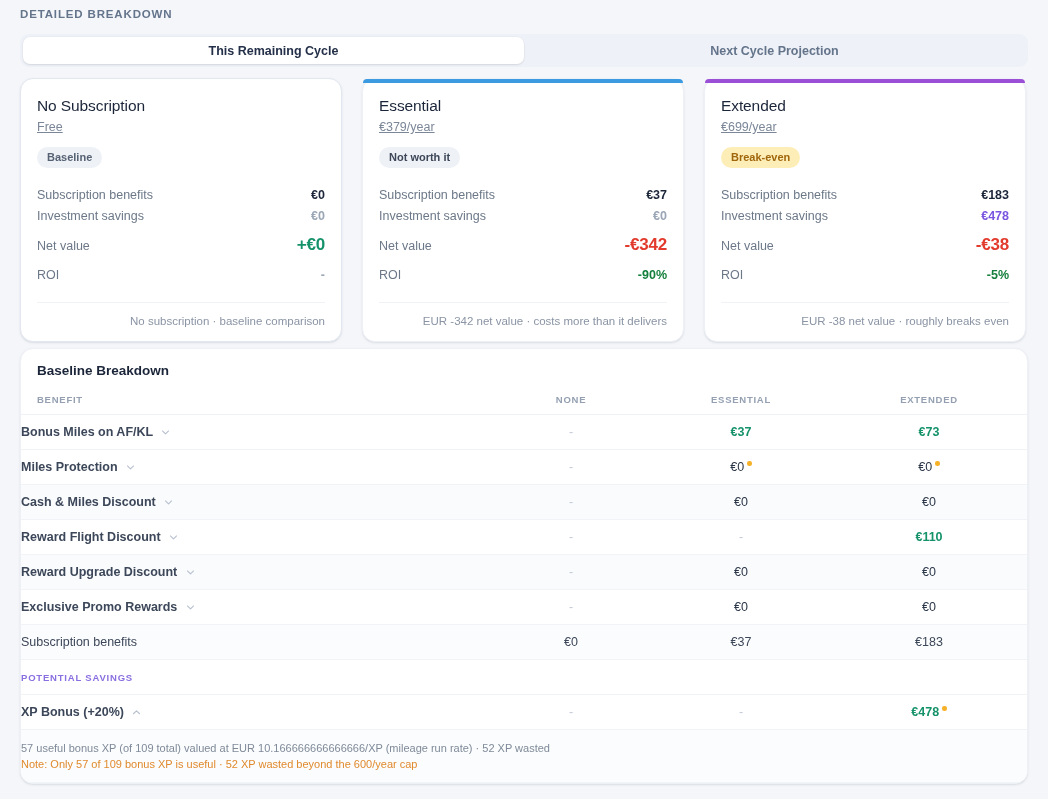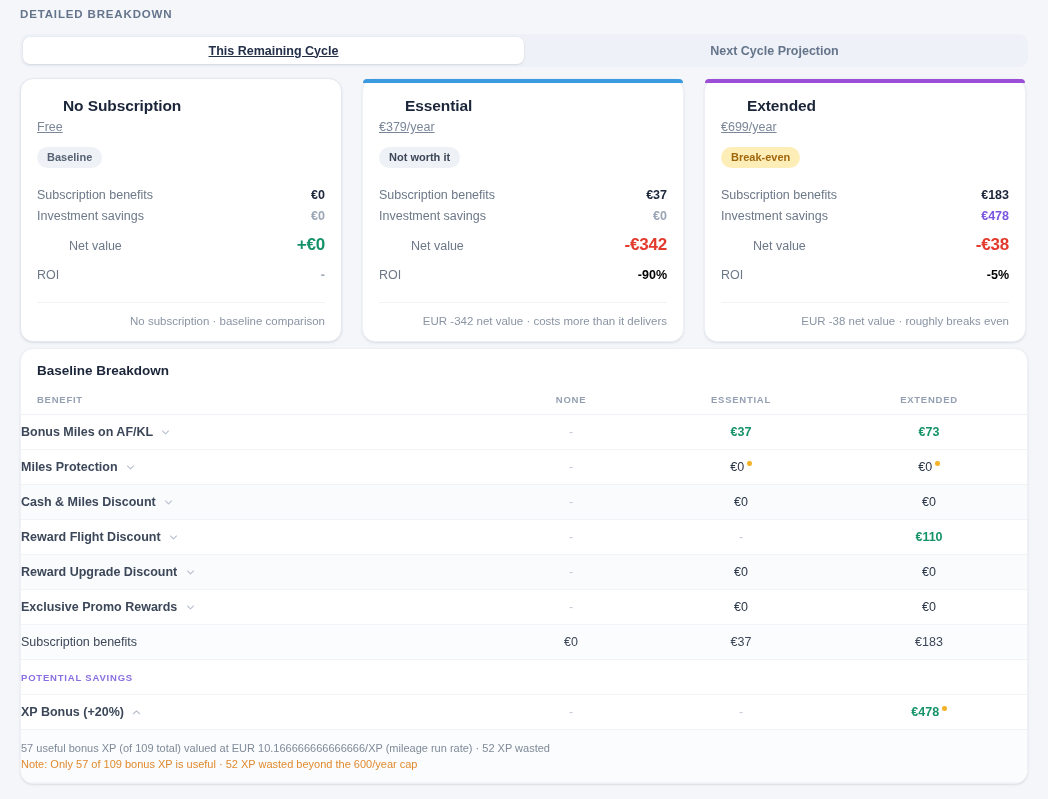--- a/index.html
+++ b/index.html
@@ -47,21 +47,20 @@
     font-weight: 700;
     border-radius: 7px;
     color: #64748b;
     cursor: pointer;
     user-select: none;
   }
   .tab.active {
     background: #ffffff;
     color: #243049;
     box-shadow: 0 1px 2px rgba(15,23,42,.10), 0 0 0 .5px rgba(15,23,42,.03);
-    text-decoration: underline;
   }
 
   
   .cards-row {
     position: absolute;
     left: 20px;
     top: 78px;
     width: 1008px;
     display: flex;
     gap: 20px;
@@ -79,24 +78,23 @@
     border: 1.5px solid #e2e7f0;
   }
   .plan-card .accent-bar {
     position: absolute;
     left: 0; right: 0; top: 0;
     height: 4px;
     border-radius: 13px 13px 0 0;
   }
   .plan-title {
     font-size: 15.5px;
-    font-weight: 700;
+    font-weight: 400;
     color: #1b2539;
     letter-spacing: -0.1px;
-    margin-left: 26px;
   }
   .plan-price {
     font-size: 12.5px;
     color: #7b8798;
     margin-top: 5px;
     text-decoration: underline;
   }
   .badge {
     display: inline-block;
     margin-top: 13px;
@@ -115,29 +113,29 @@
     justify-content: space-between;
     align-items: baseline;
     padding: 3.5px 0;
     font-size: 12.5px;
   }
   .metric-label { color: #6c7888; }
   .metric-value { color: #1b2539; font-weight: 700; font-size: 12.5px; }
   .metric-value.muted   { color: #9aa5b5; font-weight: 700; }
   .metric-value.purple  { color: #7a55e0; font-weight: 700; }
 
-  .metric-row.net { padding-top: 9px; margin-left: 32px; }
+  .metric-row.net { padding-top: 9px; }
   .metric-row.net .metric-value { font-size: 17px; font-weight: 700; letter-spacing: -0.2px; }
   .val-green { color: #15926a; }
   .val-red   { color: #e23b2e; }
 
   .metric-row.roi { padding-top: 9px; }
   .metric-row.roi .metric-value { font-weight: 700; font-size: 12.5px; }
   .roi-dash { color: #9aa5b5; font-weight: 400; }
-  .roi-red  { color: #000000; }
+  .roi-red  { color: #15803d; }
 
   .plan-footnote {
     margin-top: 17px;
     padding-top: 12px;
     border-top: 1px solid #f0f2f6;
     font-size: 11.5px;
     color: #8a94a4;
     text-align: right;
   }
 

